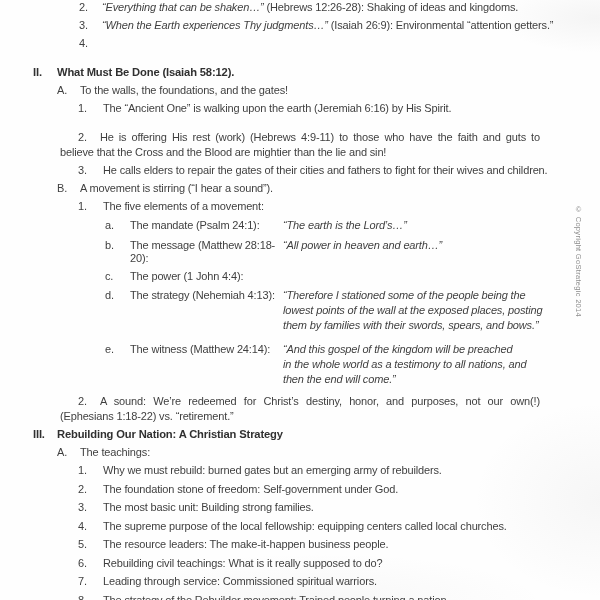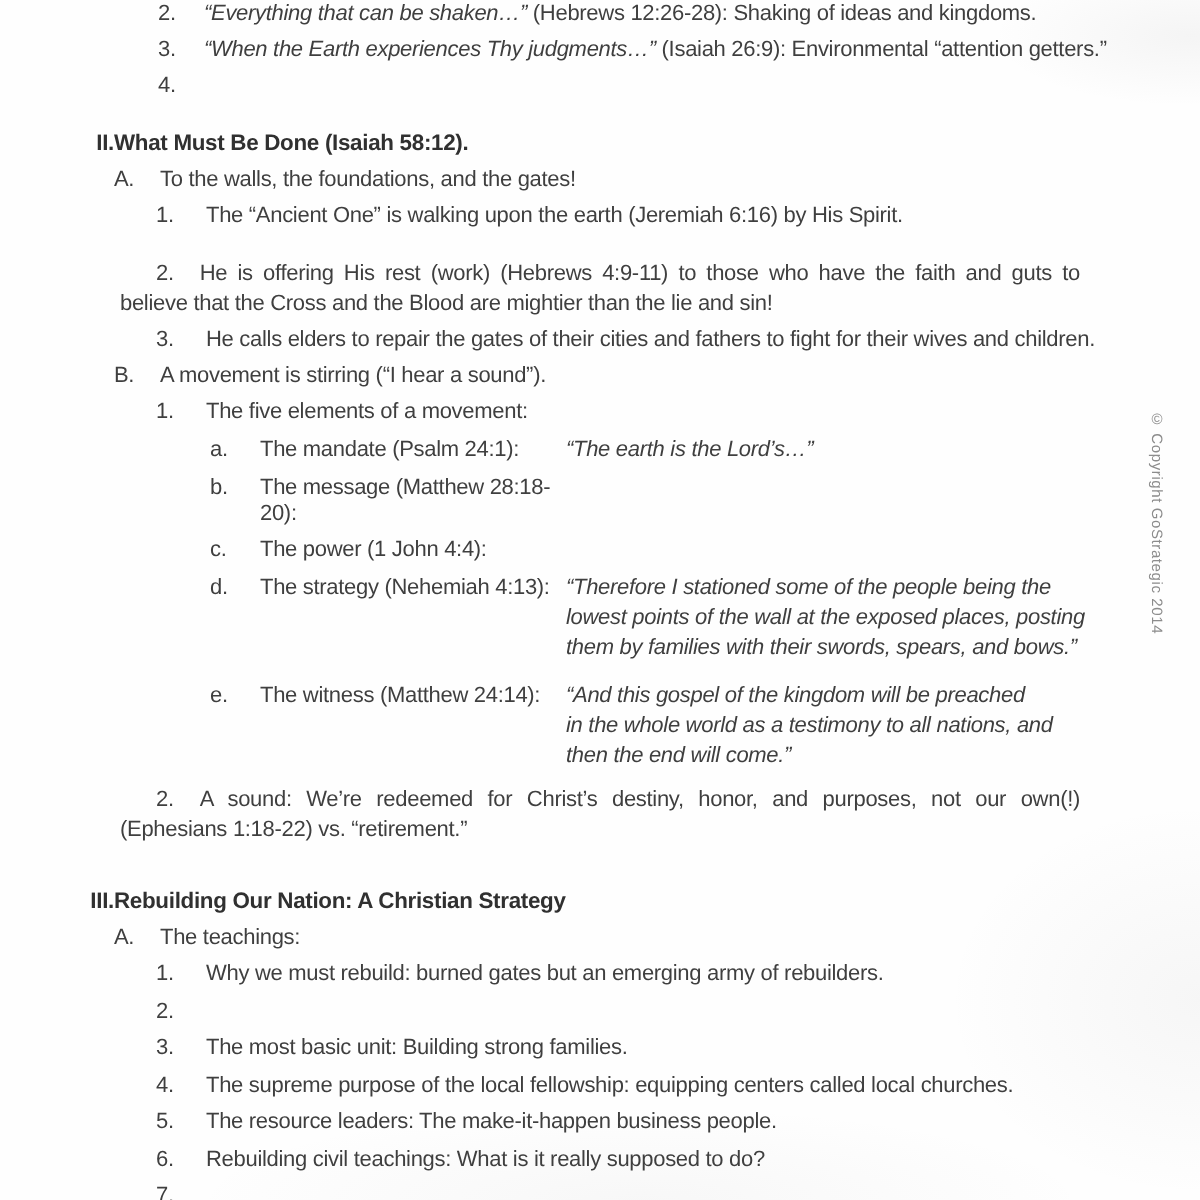--- a/index.html
+++ b/index.html
@@ -14,21 +14,21 @@
     background:
       radial-gradient(140px 50px at 595px 18px, rgba(120,120,120,0.07), transparent 70%),
       radial-gradient(180px 140px at 600px 500px, rgba(120,120,120,0.06), transparent 70%),
       radial-gradient(320px 70px at 320px 602px, rgba(120,120,120,0.05), transparent 70%),
       #fefefe;
   }
   .row{display:flex;align-items:baseline;line-height:13px;}
   .m{flex:none;}
   .t{flex:1 1 auto;}
   
-  .ind-rom{padding-left:33px;} .ind-rom .m{width:24px;font-weight:bold;text-align:right;}
+  .ind-rom{padding-left:33px;} .ind-rom .m{width:24px;font-weight:bold;}
   .ind-let{padding-left:57px;} .ind-let .m{width:23px;}
   .ind-num{padding-left:78px;} .ind-num .m{width:25px;}
   .ind-top{padding-left:79px;} .ind-top .m{width:23px;}
   .heading{font-weight:bold;color:#303030;line-height:14px;font-size:11.2px;}
   .ital{font-style:italic;margin-top:21px;}
   
   .sub{padding-left:105px;}
   .sub .m{width:25px;}
   .sub .it{flex:none;width:153px;}
   .sub .q{flex:none;width:268px;font-style:italic;white-space:pre-line;line-height:15px;}
@@ -95,20 +95,21 @@
   </div>
 
   <div class="row sub" style="margin-top:5px">
     <span class="m">a.</span>
     <span class="it">The mandate (Psalm 24:1):</span>
     <span class="q">“The earth is the Lord’s…”</span>
   </div>
   <div class="row sub" style="margin-top:5px">
     <span class="m">b.</span>
     <span class="it">The message (Matthew 28:18-20):</span>
+    <span class="q">“All power in heaven and earth…”</span>
   </div>
   <div class="row sub" style="margin-top:5px">
     <span class="m">c.</span>
     <span class="it">The power (1 John 4:4):</span>
   </div>
   <div class="row sub" style="margin-top:5px">
     <span class="m">d.</span>
     <span class="it">The strategy (Nehemiah 4:13):</span>
     <span class="q">“Therefore I stationed some of the people being the
 lowest points of the wall at the exposed places, posting
@@ -119,55 +120,57 @@
     <span class="it">The witness (Matthew 24:14):</span>
     <span class="q">“And this gospel of the kingdom will be preached
 in the whole world as a testimony to all nations, and
 then the end will come.”</span>
   </div>
 
   <div class="para" style="margin-top:7px">
     <span class="pnum">2.</span><span>A sound: We’re redeemed for Christ’s destiny, honor, and purposes, not our own(!) (Ephesians 1:18-22) vs. “retirement.”</span>
   </div>
 
-  <div class="row ind-rom heading" style="margin-top:21px">
+  <div class="row ind-rom heading" style="margin-top:3px">
     <span class="m">III.</span>
     <span class="t">Rebuilding Our Nation: A Christian Strategy</span>
   </div>
 
   <div class="row ind-let" style="margin-top:5px">
     <span class="m">A.</span>
     <span class="t">The teachings:</span>
   </div>
 
   <div class="row ind-num" style="margin-top:5px">
     <span class="m">1.</span>
     <span class="t">Why we must rebuild: burned gates but an emerging army of rebuilders.</span>
   </div>
   <div class="row ind-num" style="margin-top:5.5px">
     <span class="m">2.</span>
+    <span class="t">The foundation stone of freedom: Self-government under God.</span>
   </div>
   <div class="row ind-num" style="margin-top:5.5px">
     <span class="m">3.</span>
     <span class="t">The most basic unit: Building strong families.</span>
   </div>
   <div class="row ind-num" style="margin-top:5.5px">
     <span class="m">4.</span>
     <span class="t">The supreme purpose of the local fellowship: equipping centers called local churches.</span>
   </div>
   <div class="row ind-num" style="margin-top:5.5px">
     <span class="m">5.</span>
     <span class="t">The resource leaders: The make-it-happen business people.</span>
   </div>
   <div class="row ind-num" style="margin-top:5.5px">
     <span class="m">6.</span>
     <span class="t">Rebuilding civil teachings: What is it really supposed to do?</span>
   </div>
   <div class="row ind-num" style="margin-top:5.5px">
     <span class="m">7.</span>
+    <span class="t">Leading through service: Commissioned spiritual warriors.</span>
   </div>
   <div class="row ind-num" style="margin-top:5.5px">
     <span class="m">8.</span>
     <span class="t">The strategy of the Rebuilder movement: Trained people turning a nation.</span>
   </div>
 
   <div class="copyright">© Copyright GoStrategic 2014</div>
 </div>
 
 </body></html>

